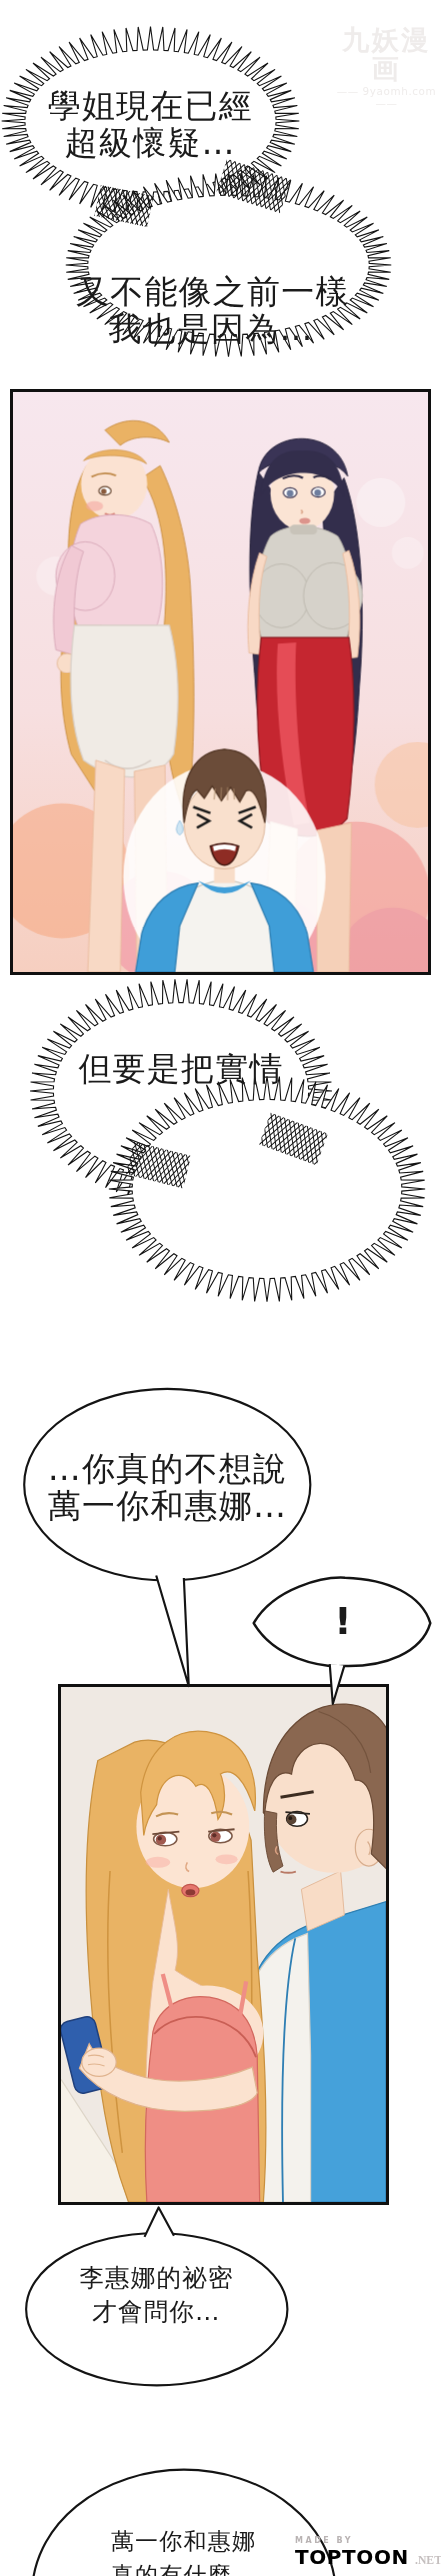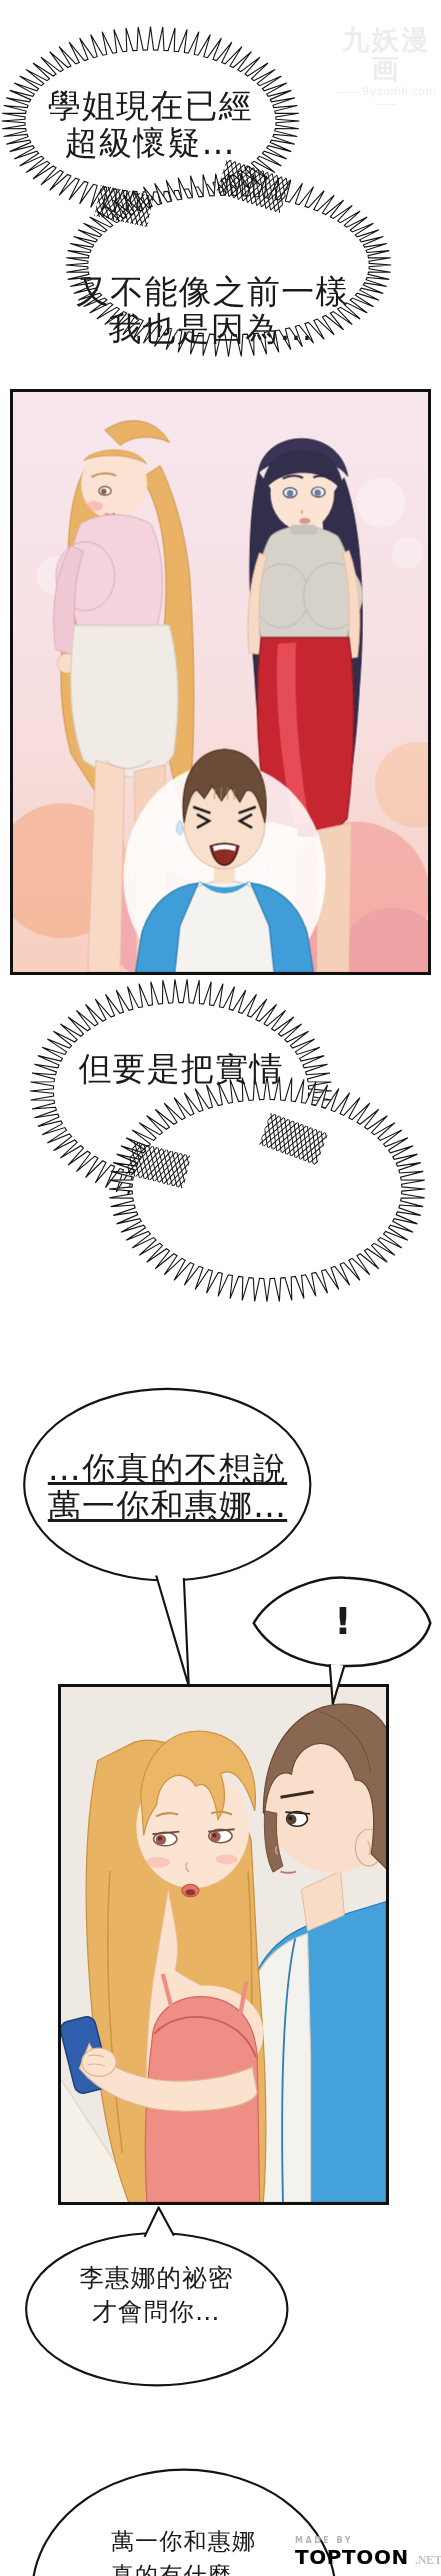--- a/index.html
+++ b/index.html
@@ -357,21 +357,21 @@
         <line x1="118.80000000000001" y1="0" x2="88" y2="56"></line>
         <line x1="96" y1="0" x2="126.80000000000001" y2="56"></line>
         <line x1="126.80000000000001" y1="0" x2="96" y2="56"></line>
       </g>
     </svg>
 
   <svg class="oval" style="left:18.4px;top:1384px;" width="301" height="307" viewBox="0 0 490 500">
     <ellipse cx="243" cy="164" rx="233" ry="156" fill="#ffffff" stroke="#141414" stroke-width="3.5"></ellipse>
     <path d="M225,312 L278,492 L270,316" fill="#ffffff" stroke="#141414" stroke-width="3.5" stroke-linejoin="round"></path>
   </svg>
-  <div class="btext" style="left:32.5px;top:1450px;width:270px;text-decoration:underline;">
+  <div class="btext" style="left:32.5px;top:1450px;width:270px;">
     <div>…你真的不想說</div>
     <div>萬一你和惠娜…</div>
   </div>
 
   <svg class="oval" style="left:250px;top:1574px;" width="184" height="138" viewBox="0 0 300 225">
     <path d="M6,80 C40,22 120,4 155,6 C225,8 280,34 294,80 C280,128 220,152 152,150 C115,152 40,138 6,80 Z" fill="#ffffff" stroke="#141414" stroke-width="4" stroke-linejoin="round"></path>
     <path d="M130,147 L135,212 L154,149" fill="#ffffff" stroke="#141414" stroke-width="3.5" stroke-linejoin="round"></path>
   </svg>
   <div class="btext bang" style="left:283px;top:1602px;width:120px;">
     <div>!</div>

